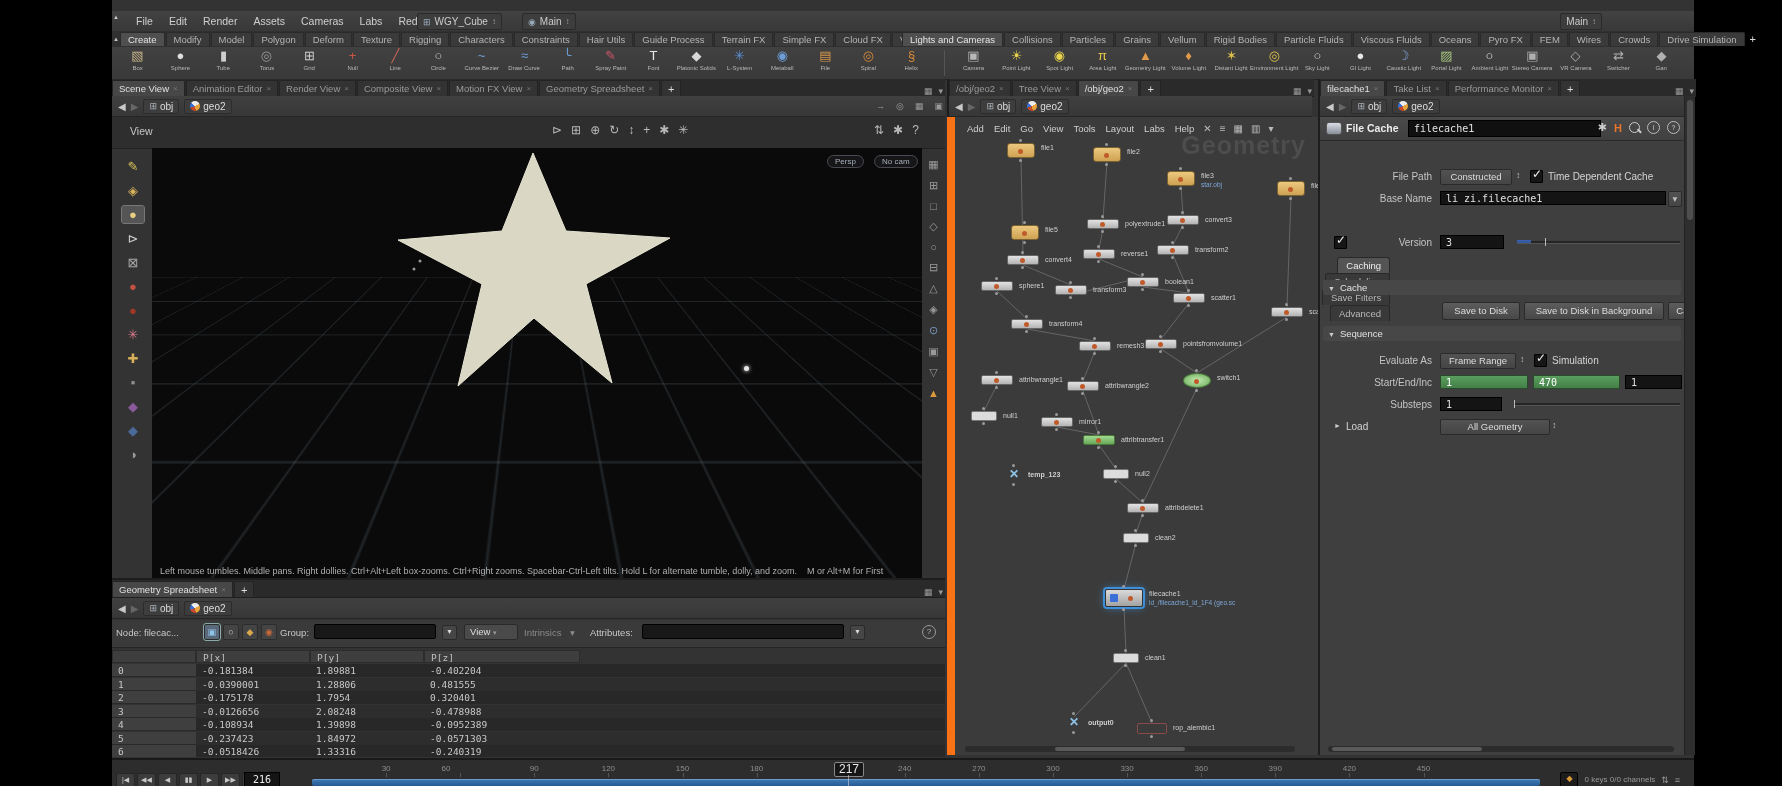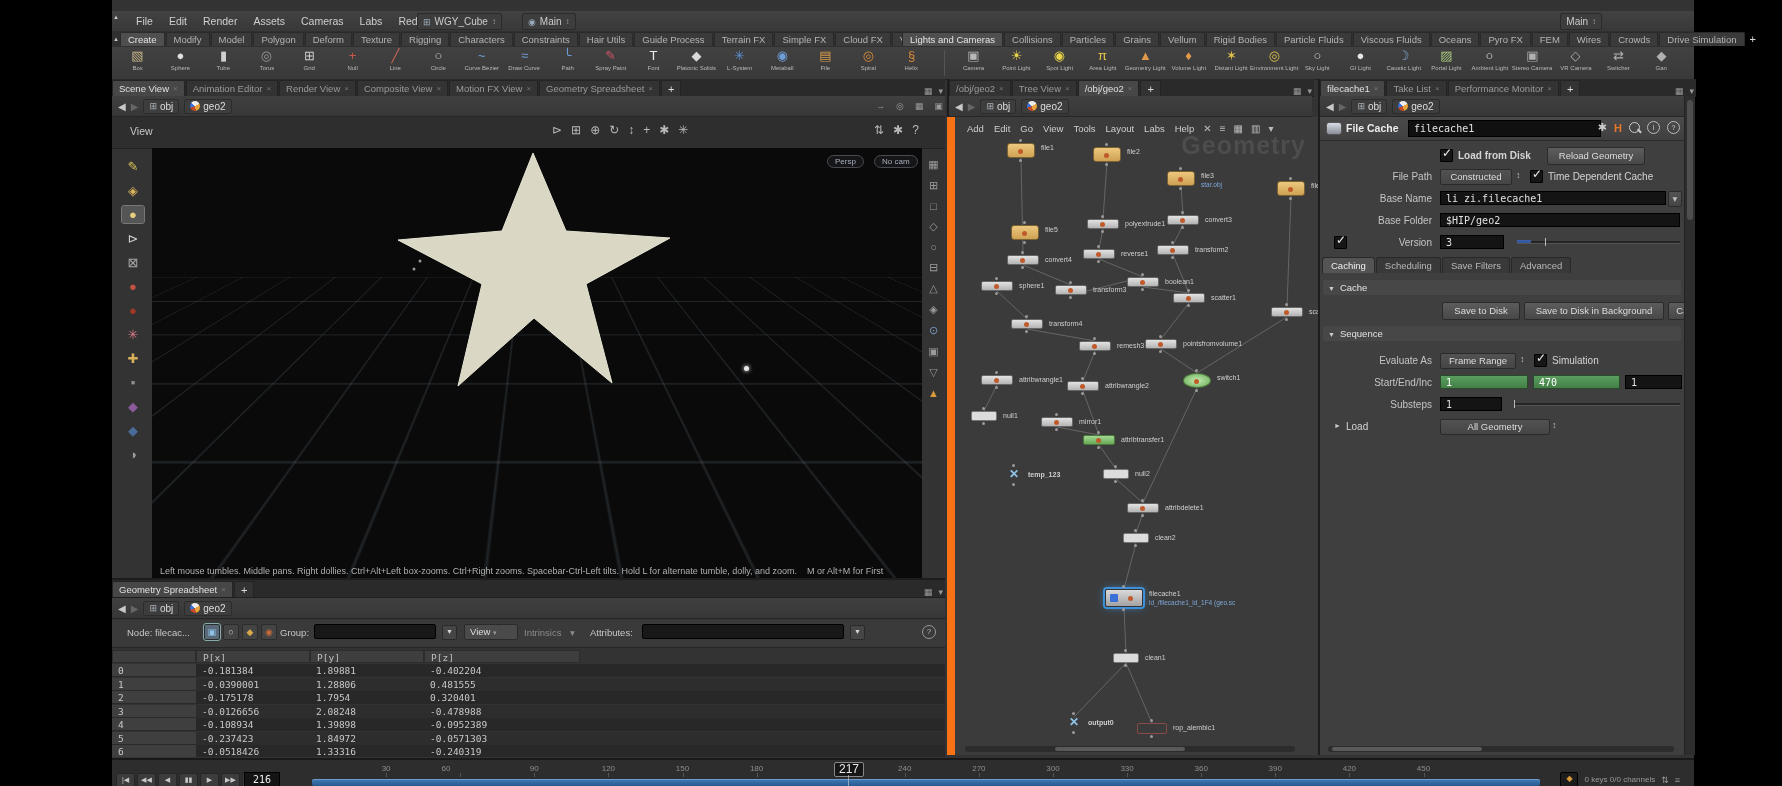--- a/index.html
+++ b/index.html
@@ -122,21 +122,21 @@
   .prow{position:absolute;left:0;width:366px;height:18px;}
   .plabel{position:absolute;left:0;top:3px;width:112px;text-align:right;color:#c4c4c4;font-size:10px;white-space:nowrap;}
   .chk{position:absolute;top:2px;width:11px;height:11px;background:#161616;border:1px solid #000;border-radius:1px;}
   .chk::after{content:"✓";position:absolute;left:1px;top:-4px;color:#ececec;font-size:12px;}
   .dfield{position:absolute;top:1px;height:14px;background:#141414;border:1px solid #000;color:#e0e0e0;font-family:"DejaVu Sans Mono",monospace;font-size:10px;line-height:14px;padding-left:5px;box-sizing:border-box;}
   .gfield{position:absolute;top:1px;height:14px;background:linear-gradient(#5a9e5e,#447f48);border:1px solid #2a4a2c;color:#fff;font-family:"DejaVu Sans Mono",monospace;font-size:10px;line-height:14px;padding-left:5px;box-sizing:border-box;}
   .pbtn{position:absolute;top:0;height:16px;background:linear-gradient(#5c5c5c,#484848);border:1px solid #2a2a2a;border-radius:2px;color:#ddd;font-size:9.5px;line-height:15px;text-align:center;overflow:hidden;white-space:nowrap;}
   .pdd{position:absolute;top:1px;height:14px;background:linear-gradient(#525252,#454545);border:1px solid #2a2a2a;border-radius:2px;color:#ddd;font-size:9.5px;line-height:13px;text-align:center;}
   .ud{position:absolute;top:2px;color:#bbb;font-size:9px;}
   .ptext{position:absolute;top:3px;color:#d4d4d4;font-size:10px;white-space:nowrap;}
-  .ftabs{position:absolute;left:2px;display:flex;align-items:flex-end;}
+  .ftabs{position:absolute;left:2px;display:flex;align-items:flex-end;flex-direction:column;}
   .ftab{background:#393939;border:1px solid #282828;border-bottom:none;color:#b8b8b8;font-size:9.5px;padding:2px 8px;margin-right:1px;border-radius:3px 3px 0 0;}
   .ftab.active{background:#545454;color:#eee;}
   .sect{position:absolute;left:3px;width:358px;height:15px;background:#474747;border-radius:2px;color:#e2e2e2;font-size:9.5px;line-height:15px;}
   .sect .tri{color:#ccc;font-size:7px;padding:0 5px;}
   .slider{position:absolute;top:7px;height:2px;background:#252525;border-bottom:1px solid #555;}
   .stick{position:absolute;top:-3px;width:1px;height:8px;background:#bbb;}
   .sdash{position:absolute;top:-1px;width:14px;height:3px;background:#3a6fd8;opacity:.7;}
   #vscroll{position:absolute;left:1572px;top:96px;width:10px;height:659px;background:#2e2e2e;border-left:1px solid #222;}
   #vscroll .vthumb{position:absolute;left:2px;top:4px;width:6px;height:120px;background:#4e4e4e;border-radius:3px;}
   
@@ -571,21 +571,21 @@
         <span class="crumb">
           <span class="objicon">⊞</span>
           <span>obj</span>
         </span>
         <span class="crumb">
           <span class="geoicon"></span>
           <span>geo2</span>
         </span>
       </div>
     <div id="sheettools">
-      <span class="lbl" style="left:15px;">Node: filecac...</span>
+      <span class="lbl" style="left:4px;">Node: filecac...</span>
       <div class="modeicons" id="sheet-modes">
           <span class="selected" style="color: rgb(143, 195, 232);">▣</span>
           <span style="color: rgb(200, 200, 200);">○</span>
           <span style="color: rgb(216, 168, 74);">◆</span>
           <span style="color: rgb(200, 106, 58);">◉</span>
         </div>
       <span class="lbl" style="left:168px;">Group:</span>
       <div class="sfield" style="left:202px;width:120px;"></div>
       <div class="funnel" style="left:330px;">▼</div>
       <div class="ddbox" style="left:352px;width:42px;"><span>View</span> <span class="udarrow">▾</span></div>
@@ -829,44 +829,35 @@
       <span id="nodenamefield">filecache1</span>
       <div class="hicons">
         <span>✱</span>
         <span class="hlogo">H</span>
         <span class="mag"></span>
         <span class="circ">i</span>
         <span class="circ">?</span>
       </div>
     </div>
 
-    <div class="prow" style="top:30px;">
-      <span class="chk" style="left:120px;"></span>
-      <span class="ptext" style="left:138px;font-weight:bold;">Load from Disk</span>
-      <span class="pbtn" style="left:227px;width:96px;">Reload Geometry</span>
-    </div>
 
     <div class="prow" style="top:51px;">
       <span class="plabel">File Path</span>
       <span class="pdd" style="left:120px;width:70px;">Constructed</span>
       <span class="ud" style="left:196px;">↕</span>
       <span class="chk" style="left:210px;"></span>
       <span class="ptext" style="left:228px;">Time Dependent Cache</span>
     </div>
 
     <div class="prow" style="top:73px;">
       <span class="plabel">Base Name</span>
       <span class="dfield" style="left:120px;width:226px;">li zi.filecache1</span>
       <span class="pdd" style="left:348px;width:12px;color:#bbb;">▾</span>
     </div>
 
-    <div class="prow" style="top:95px;">
-      <span class="plabel">Base Folder</span>
-      <span class="dfield" style="left:120px;width:240px;">$HIP/geo2</span>
-    </div>
 
     <div class="prow" style="top:117px;">
       <span class="chk" style="left:14px;"></span>
       <span class="plabel">Version</span>
       <span class="dfield" style="left:120px;width:64px;">3</span>
       <span class="slider" style="left:197px;width:163px;">
         <span class="sdash" style="left:0;"></span>
         <span class="stick" style="left:28px;"></span>
       </span>
     </div>

